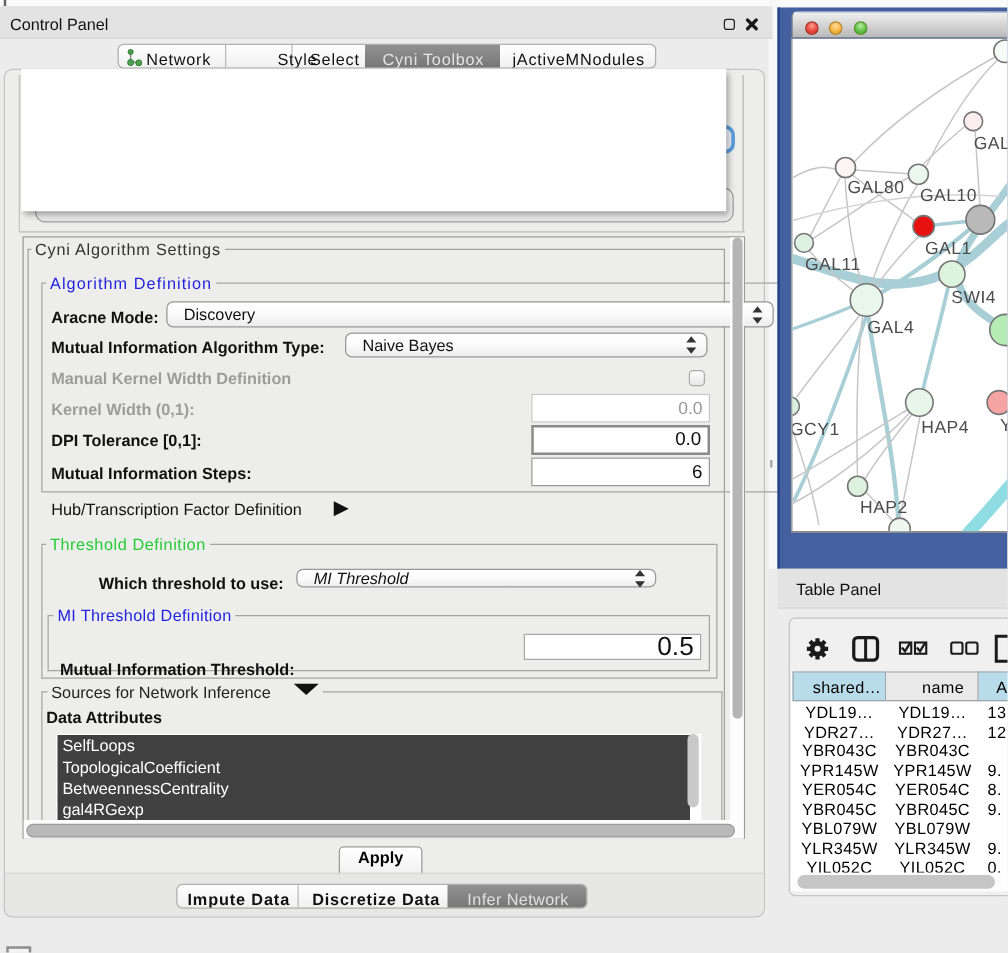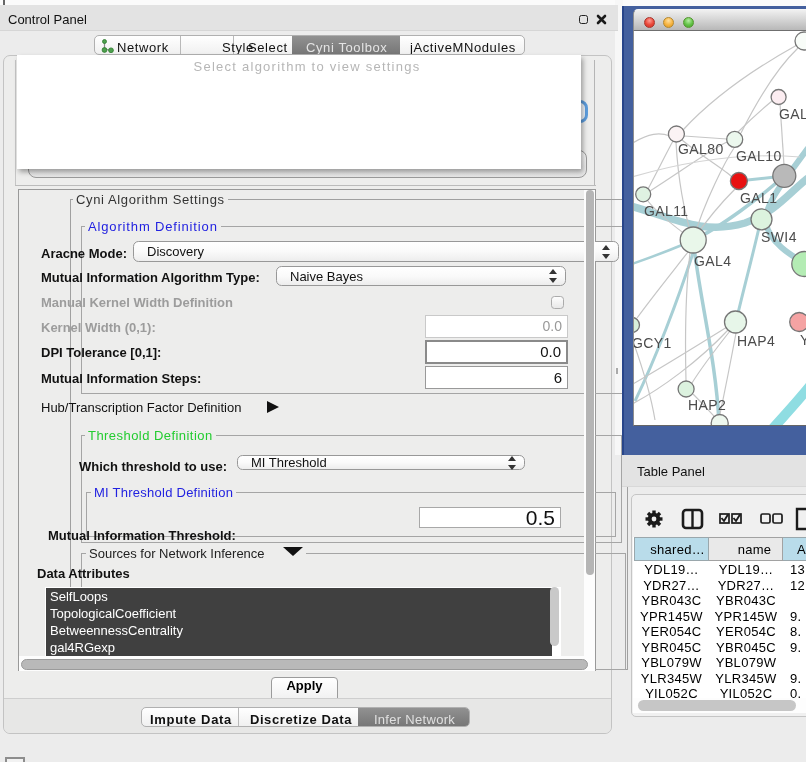--- a/index.html
+++ b/index.html
@@ -9,21 +9,21 @@
 .lbl { position:absolute; font-size:13px; color:#111; white-space:nowrap; }
 .bold { font-weight:bold; }
 .combo { position:absolute; border:1px solid #989898; border-radius:5.5px;
   background:linear-gradient(#ffffff 0%, #fafafa 50%, #ededed 100%);
   font-size:13px; color:#111; }
 .combo .txt { position:absolute; left:13px; top:0; bottom:0; display:flex; align-items:center; }
 .arr { position:absolute; right:8px; top:50%; width:8px; height:14px; transform:translateY(-50%); }
 .arr:before { content:""; position:absolute; left:0; top:0; border-left:4px solid transparent; border-right:4px solid transparent; border-bottom:5px solid #333; }
 .arr:after { content:""; position:absolute; left:0; bottom:0; border-left:4px solid transparent; border-right:4px solid transparent; border-top:5px solid #333; }
 .tf { position:absolute; background:#fff; text-align:right; font-size:14px; color:#111; padding-right:5px; }
-.grp { position:absolute; border:1px solid #a5a5a5;margin-left:48px; }
+.grp { position:absolute; border:1px solid #a5a5a5; }
 .gt { position:absolute; top:-8px; left:4px; background:#ededec; padding:0 3px; font-size:13px; white-space:nowrap; }
 </style>
 </head>
 <body>
 
 <div class="abs" style="left:0;top:0;width:806px;height:6px;background:#fbfbfb;"></div>
 <div class="abs" style="left:3px;top:0;width:2px;height:5px;background:#666;"></div>
 
 <div class="abs" style="left:615px;top:0;width:8px;height:455px;background:#f7f7f7;"></div>
 
@@ -89,21 +89,21 @@
 <div class="lbl bold" style="left:41px;top:371px;">Mutual Information Steps:</div>
 <div class="tf" style="left:425px;top:366px;width:143px;height:23px;border:1px solid #999;line-height:21px;font-size:15px;">6</div>
 
 <div class="lbl" style="left:41px;top:400px;">Hub/Transcription Factor Definition</div>
 <div class="abs" style="left:267px;top:401px;width:0;height:0;border-left:12px solid #111;border-top:6.5px solid transparent;border-bottom:6.5px solid transparent;"></div>
 
 <div class="grp" style="left:33px;top:435px;width:541px;height:108px;">
   <span class="gt" style="color:#23cc30;left:3px;letter-spacing:0.45px;">Threshold Definition</span>
 </div>
 <div class="lbl bold" style="left:55px;top:459px;width:172px;text-align:right;">Which threshold to use:</div>
-<div class="combo" style="left:237px;top:455px;width:288px;height:15px;">
+<div class="combo" style="left:237px;top:455px;width:288px;height:15px;font-style:italic;">
     <span class="txt">MI Threshold</span>
     <span class="arr"></span>
   </div>
 <div class="grp" style="left:38px;top:492px;width:530px;height:45px;">
   <span class="gt" style="color:#2222e0;letter-spacing:0.25px;">MI Threshold Definition</span>
 </div>
 <div class="lbl bold" style="left:48px;top:509px;margin-top:19px;">Mutual Information Threshold:</div>
 <div class="tf" style="left:419px;top:507px;width:142px;height:21px;border:1px solid #a8a8a8;line-height:19px;font-size:21px;">0.5</div>
 
 <div class="grp" style="left:33px;top:553px;width:545px;height:117px;">
@@ -115,21 +115,20 @@
   <div class="abs" style="left:505px;top:0;width:9px;height:59px;background:#c9c9c9;border-radius:4.5px;"></div>
 </div>
 
 <div class="abs" style="left:19px;top:656px;width:576px;height:15px;background:#fdfdfd;"></div>
 <div class="abs" style="left:21px;top:659px;width:567px;height:11px;background:#b9b9b9;border:1px solid #9b9b9b;border-radius:5.5px;"></div>
 
 <div class="abs" style="left:584px;top:190px;width:11px;height:466px;background:#fdfdfd;"></div>
 <div class="abs" style="left:586px;top:190px;width:8px;height:385px;background:#b5b5b5;border-radius:4px;"></div>
 
 <div class="abs" style="left:17px;top:55px;width:564px;height:114px;background:#fff;box-shadow:2px 3px 5px rgba(0,0,0,0.35);">
-  <div style="position:absolute;left:8px;top:4px;width:100%;text-align:center;font-size:13px;color:#b6b6b6;letter-spacing:1.25px;">Select algorithm to view settings</div>
 </div>
 
 <div class="abs" style="left:271px;top:677px;width:67px;height:32px;border:1px solid #9b9b9b;border-radius:4px;background:linear-gradient(#ffffff,#ebebeb);text-align:center;font-size:13px;font-weight:bold;line-height:16px;">Apply</div>
 
 <div class="abs" style="left:4px;top:698px;width:607px;height:35px;background:#e7e7e6;border-top:1px solid #cecece;border-radius:0 0 7px 7px;"></div>
 <div class="abs" style="left:141px;top:707px;width:329px;height:20px;border:1px solid #b0b0b0;border-radius:5px;background:linear-gradient(#ffffff,#f0f0f0);overflow:hidden;">
   <div class="abs" style="left:96px;top:0;width:1px;height:20px;background:#b9b9b9;"></div>
   <div class="abs" style="left:216px;top:0;width:113px;height:20px;background:linear-gradient(#919191,#747474);"></div>
   <div class="lbl bold" style="left:4px;top:4px;width:90px;text-align:center;letter-spacing:0.7px;">Impute Data</div>
   <div class="lbl bold" style="left:99px;top:4px;width:120px;text-align:center;letter-spacing:0.6px;">Discretize Data</div>

